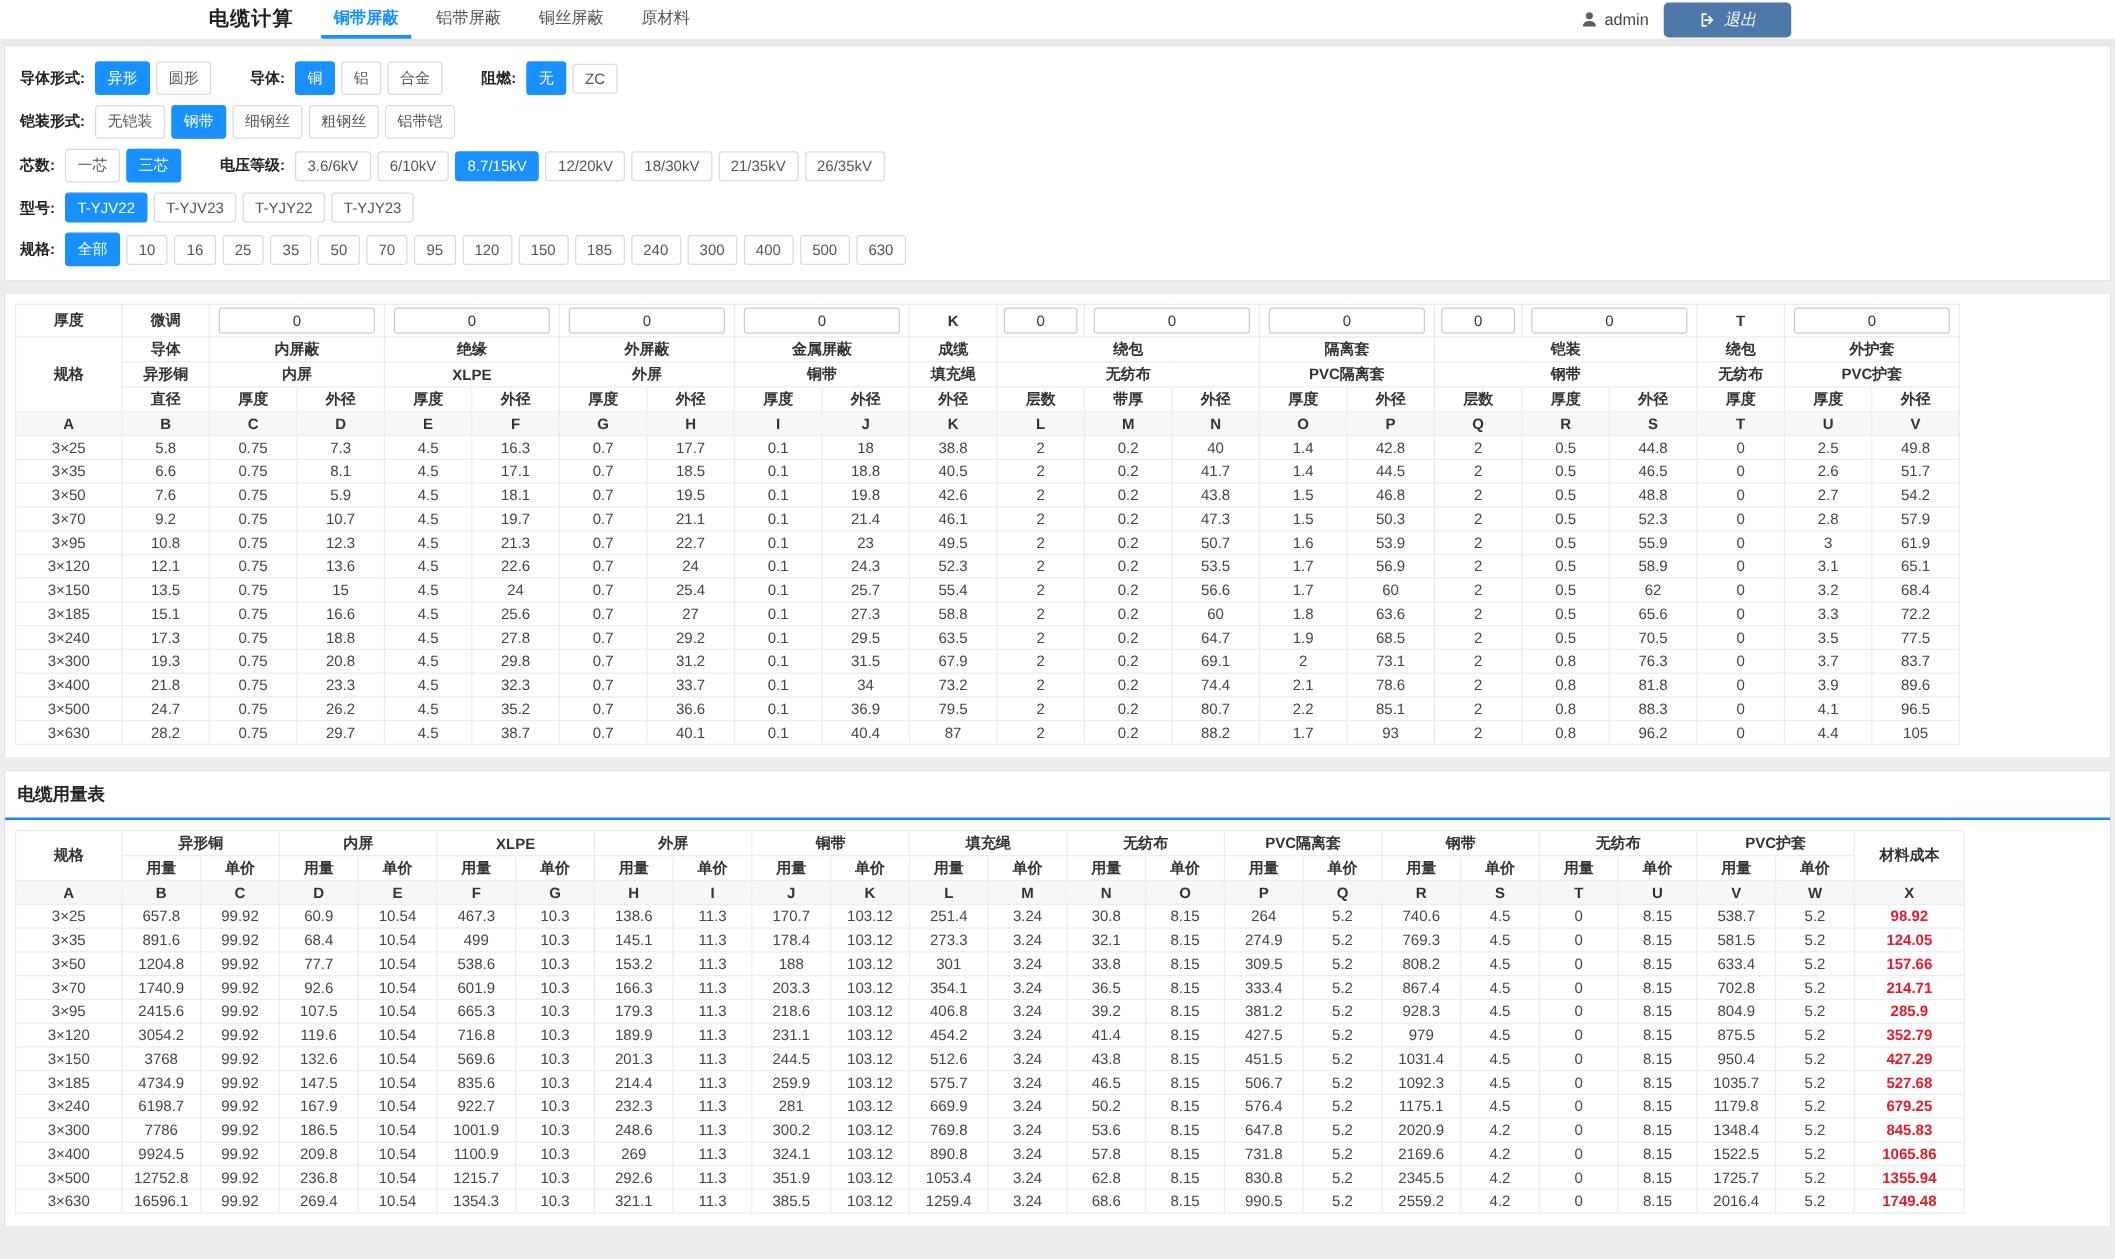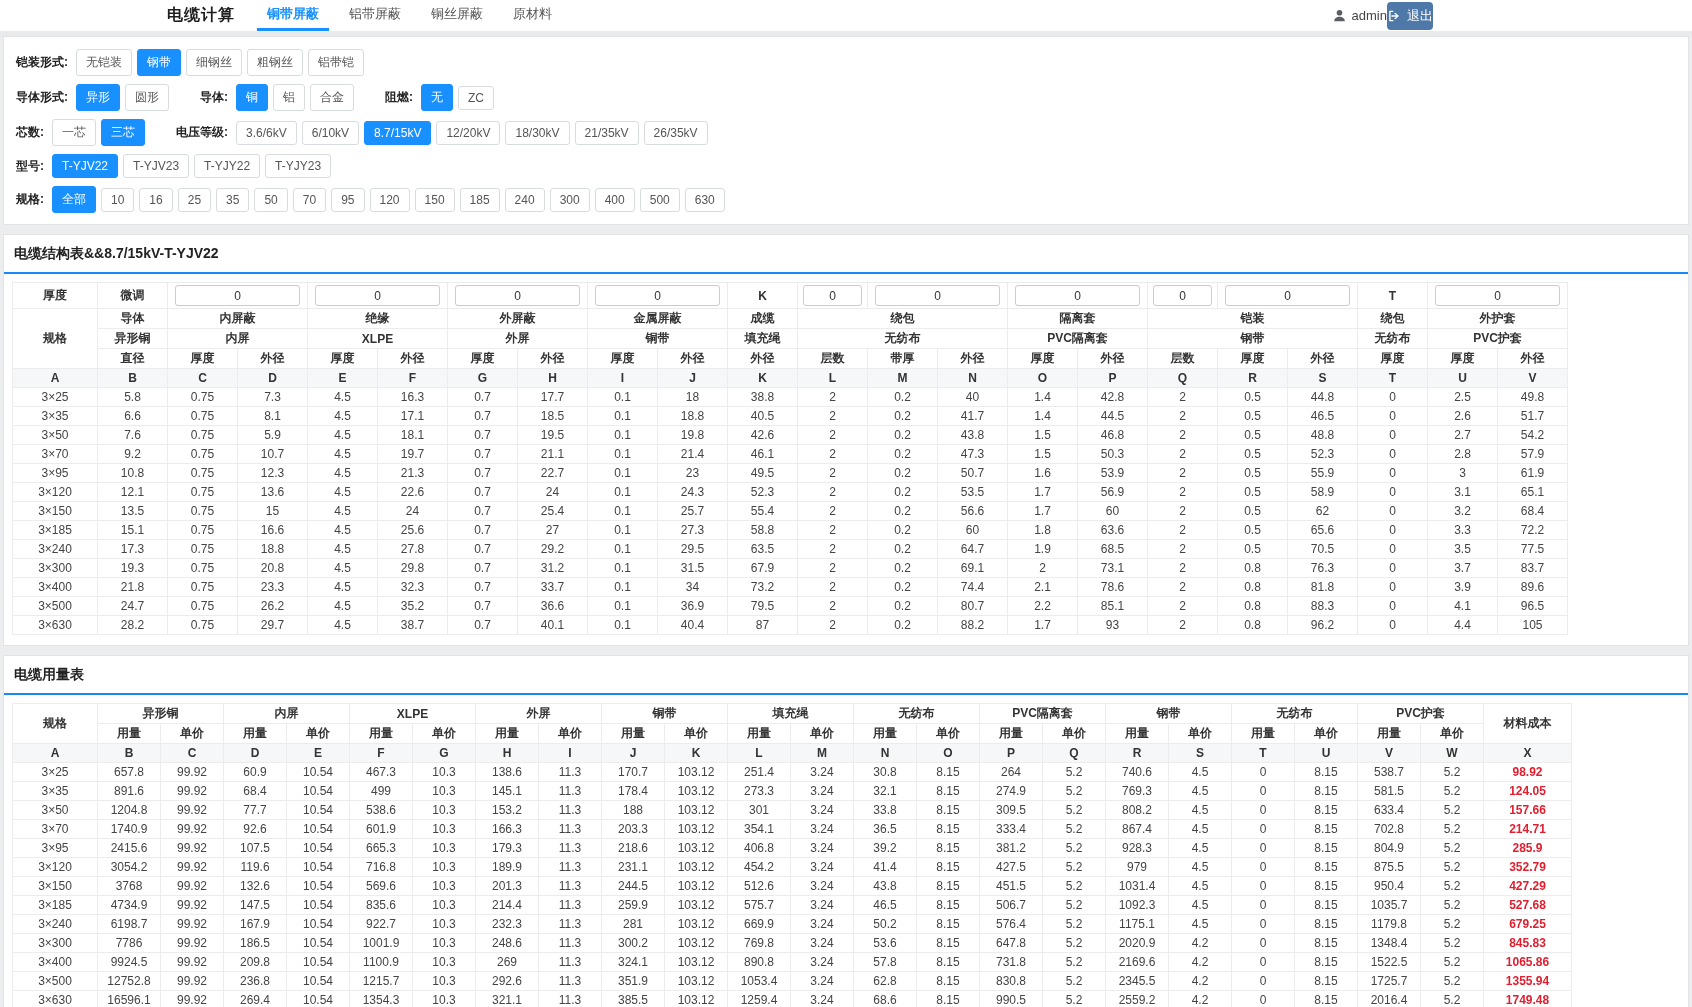--- a/index.html
+++ b/index.html
@@ -11,24 +11,24 @@
   }
   
   .topbar { background:#fff; display:flex; align-items:stretch; height:36px;
             border-bottom:5px solid #e9eaec; padding-left:167px; }
   .app-title { font-size:16px; font-weight:bold; color:#1f1f1f; display:flex;
                align-items:center; margin-right:22px; letter-spacing:1px; }
   .tabs { display:flex; }
   .tab { display:flex; align-items:center; padding:0 10px; margin-right:10px;
          font-size:13px; color:#555; cursor:pointer; border-bottom:3px solid transparent; }
   .tab.active { color:#1890ff; border-bottom-color:#1890ff; font-weight:bold; }
-  .top-right { margin-left:auto; display:flex; align-items:center; padding-right:259px; }
+  .top-right { margin-left:auto; display:flex; align-items:center; gap:12px; padding-right:259px; }
   .user { display:flex; align-items:center; gap:5px; font-size:13px; color:#444; cursor:pointer; }
   .logout-btn { display:flex; align-items:center; gap:6px; background:#4e78a8; color:#fff;
-                border:none; border-radius:4px; padding:5px 0; font-size:13px; cursor:pointer; }
+                border:none; border-radius:4px; padding:5px 28px; font-size:13px; cursor:pointer;font-style:italic; }
   
   .card { background:#fff; border:1px solid #e2e3e5; margin:0 3px 9px; }
   .filter-card { padding:6px 12px 3px; }
   .filter-row { display:flex; align-items:center; margin:6px 0 8px; }
   .fgroup { display:flex; align-items:center; margin-right:26px; }
   .flabel { font-weight:bold; margin-right:8px; white-space:nowrap; color:#222; }
   .fbtn { border:1px solid #d8dbe0; background:#fff; color:#555; padding:4px 9px;
           margin-right:5px; border-radius:3px; font-size:12px; cursor:pointer; min-width:30px; }
   .fbtn.sel { background:#1890ff; border-color:#1890ff; color:#fff; }
   .sec-title { font-size:14px; font-weight:bold; color:#222; padding:10px 10px 9px;
@@ -71,44 +71,44 @@
           <path d="M8.5 12h10"></path>
       </svg>
       <span>退出</span>
     </button>
   </div>
 </header>
 
 <section class="card filter-card" id="filter-card">
     <div class="filter-row">
       <div class="fgroup">
-        <span class="flabel">铠装形式:</span>
-        <button class="fbtn">无铠装</button>
-        <button class="fbtn sel">钢带</button>
-        <button class="fbtn">细钢丝</button>
-        <button class="fbtn">粗钢丝</button>
-        <button class="fbtn">铝带铠</button>
-      </div>
-    </div>
-    <div class="filter-row">
-      <div class="fgroup">
         <span class="flabel">导体形式:</span>
         <button class="fbtn sel">异形</button>
         <button class="fbtn">圆形</button>
       </div>
       <div class="fgroup">
         <span class="flabel">导体:</span>
         <button class="fbtn sel">铜</button>
         <button class="fbtn">铝</button>
         <button class="fbtn">合金</button>
       </div>
       <div class="fgroup">
         <span class="flabel">阻燃:</span>
         <button class="fbtn sel">无</button>
         <button class="fbtn">ZC</button>
+      </div>
+    </div>
+    <div class="filter-row">
+      <div class="fgroup">
+        <span class="flabel">铠装形式:</span>
+        <button class="fbtn">无铠装</button>
+        <button class="fbtn sel">钢带</button>
+        <button class="fbtn">细钢丝</button>
+        <button class="fbtn">粗钢丝</button>
+        <button class="fbtn">铝带铠</button>
       </div>
     </div>
     <div class="filter-row">
       <div class="fgroup">
         <span class="flabel">芯数:</span>
         <button class="fbtn">一芯</button>
         <button class="fbtn sel">三芯</button>
       </div>
       <div class="fgroup">
         <span class="flabel">电压等级:</span>
@@ -147,21 +147,20 @@
         <button class="fbtn">240</button>
         <button class="fbtn">300</button>
         <button class="fbtn">400</button>
         <button class="fbtn">500</button>
         <button class="fbtn">630</button>
       </div>
     </div>
   </section>
 
 <section class="card">
-  <div class="sec-title">电缆结构表&amp;&amp;8.7/15kV-T-YJV22</div>
   <table class="grid" id="structure-table" style="width: 1555px;">
       <colgroup>
         <col style="width: 85px;">
         <col style="width: 70px;">
         <col style="width: 70px;">
         <col style="width: 70px;">
         <col style="width: 70px;">
         <col style="width: 70px;">
         <col style="width: 70px;">
         <col style="width: 70px;">

